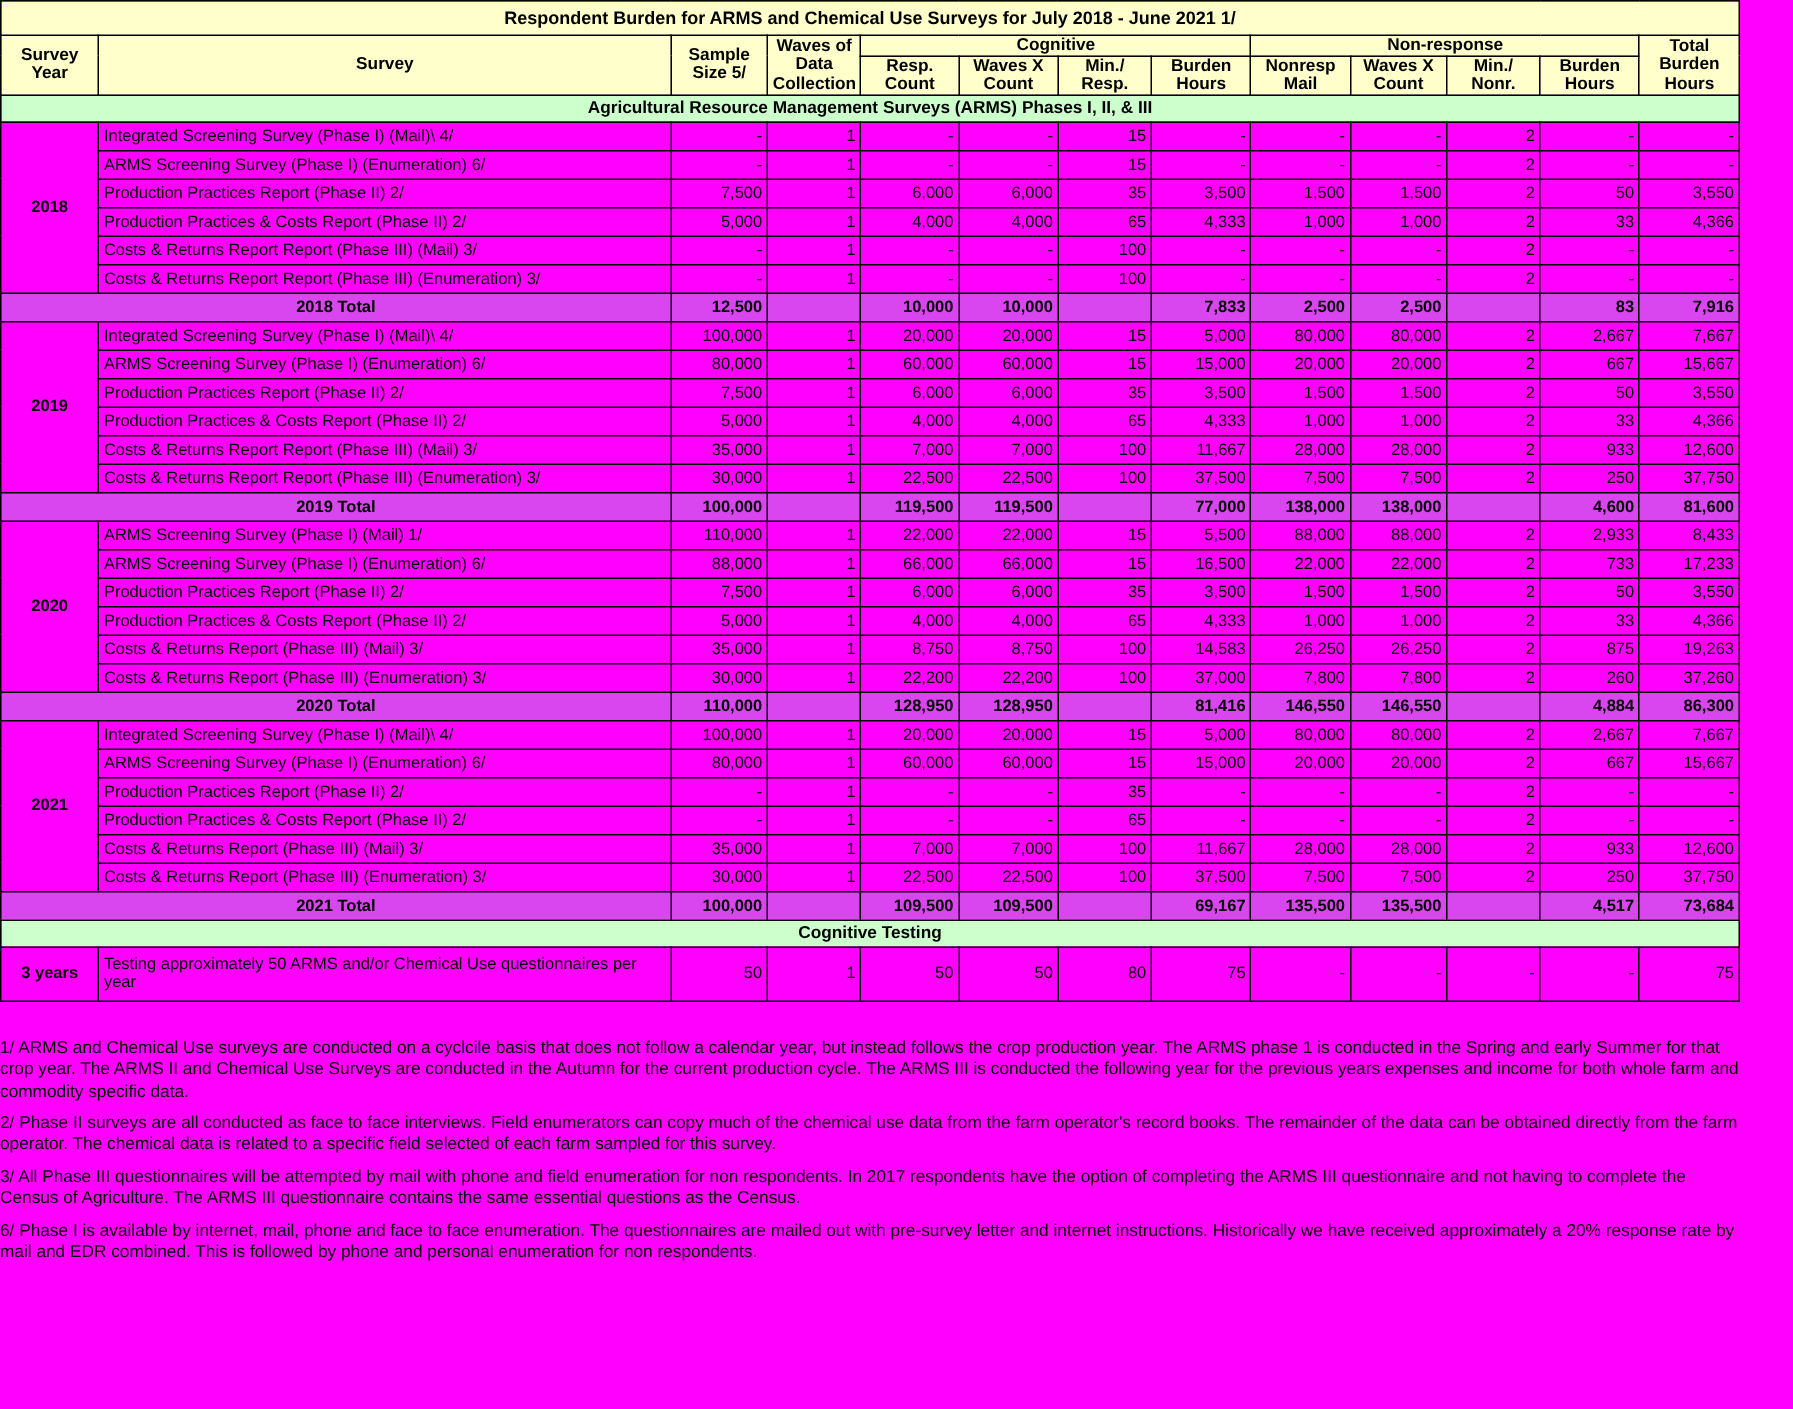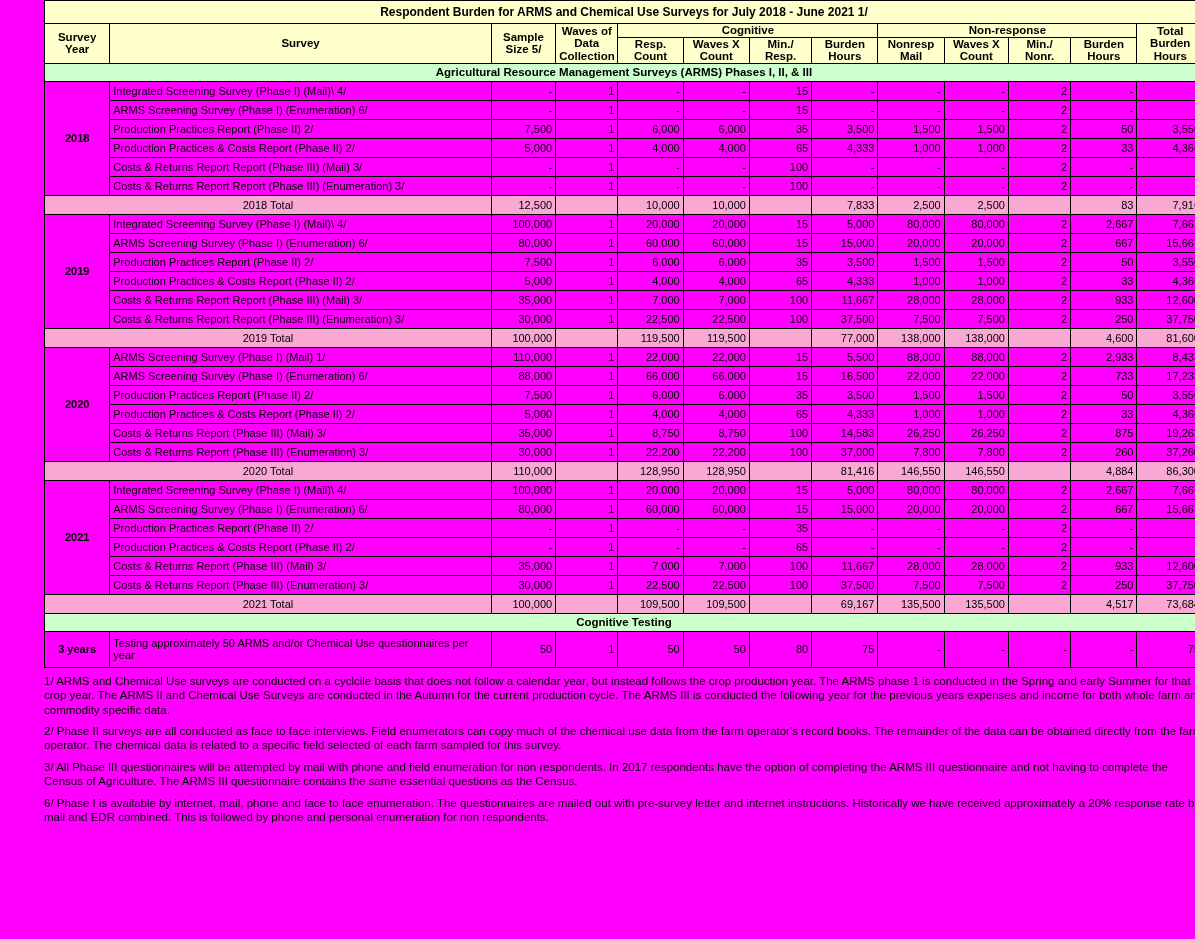--- a/index.html
+++ b/index.html
@@ -3,21 +3,21 @@
 <meta charset="utf-8">
 <style>
   html,body{margin:0;padding:0;}
   body{
     width:1195px;
     background:#ff00ff;
     font-family:"Liberation Sans", sans-serif;
     font-size:11px;
     color:#000;
   }
-  .page{width:1083px;position:relative;padding-left:44px;}
+  .page{width:1083px;position:relative;}
   table{border-collapse:collapse;width:1160px;margin:0;table-layout:fixed;}
   td,th{border:1px solid #000;padding:0 3px;vertical-align:middle;font-weight:normal;}
   .title-row td{
     background:#ffffcc;
     text-align:center;
     font-weight:bold;
     font-size:12px;
     height:22px;
   }
   .hdr td{
@@ -35,35 +35,35 @@
     height:17px;
   }
   .data td{
     background:#ff00ff;
     height:18px;
     font-size:11px;
   }
   .data td.num{text-align:right;}
   .data td.txt{text-align:left;}
   .total td{
-    background:#f9a8d4;
-    font-weight:normal;
+    background:#d946ef;
+    font-weight:bold;
     height:18px;
   }
   .total td.num{text-align:right;}
   .total td.ctr{text-align:center;}
   .yrcell{
     background:#ff00ff;
     font-weight:bold;
     text-align:center;
     vertical-align:middle;
   }
   .footnotes{
     width:1160px;
-    margin-top:6px;
+    margin-top:24px;
     font-size:11.5px;
     line-height:1.25;
     color:#000;
   }
   .footnotes p{margin:0 0 7px 0;}
   .col-year{width:65px;}
   .col-survey{width:380px;}
   .col-sample{width:64px;}
   .col-waves{width:62px;}
   .col-resp{width:65px;}

